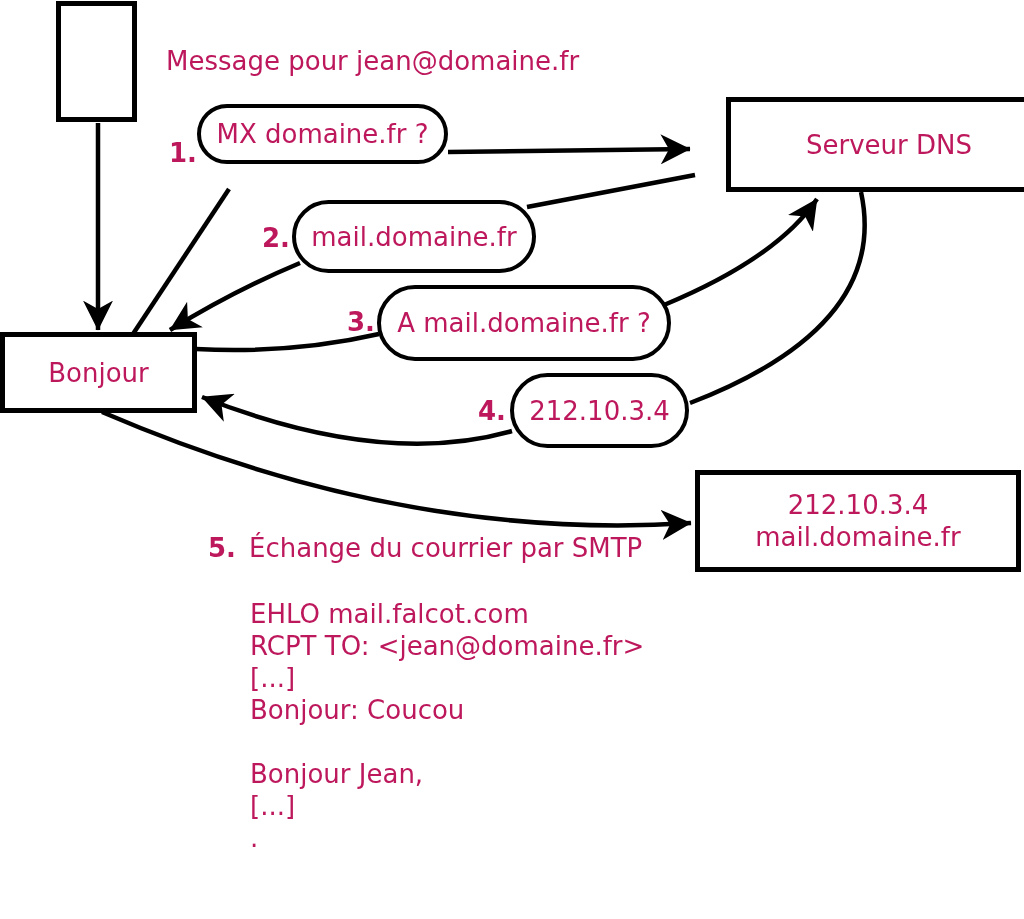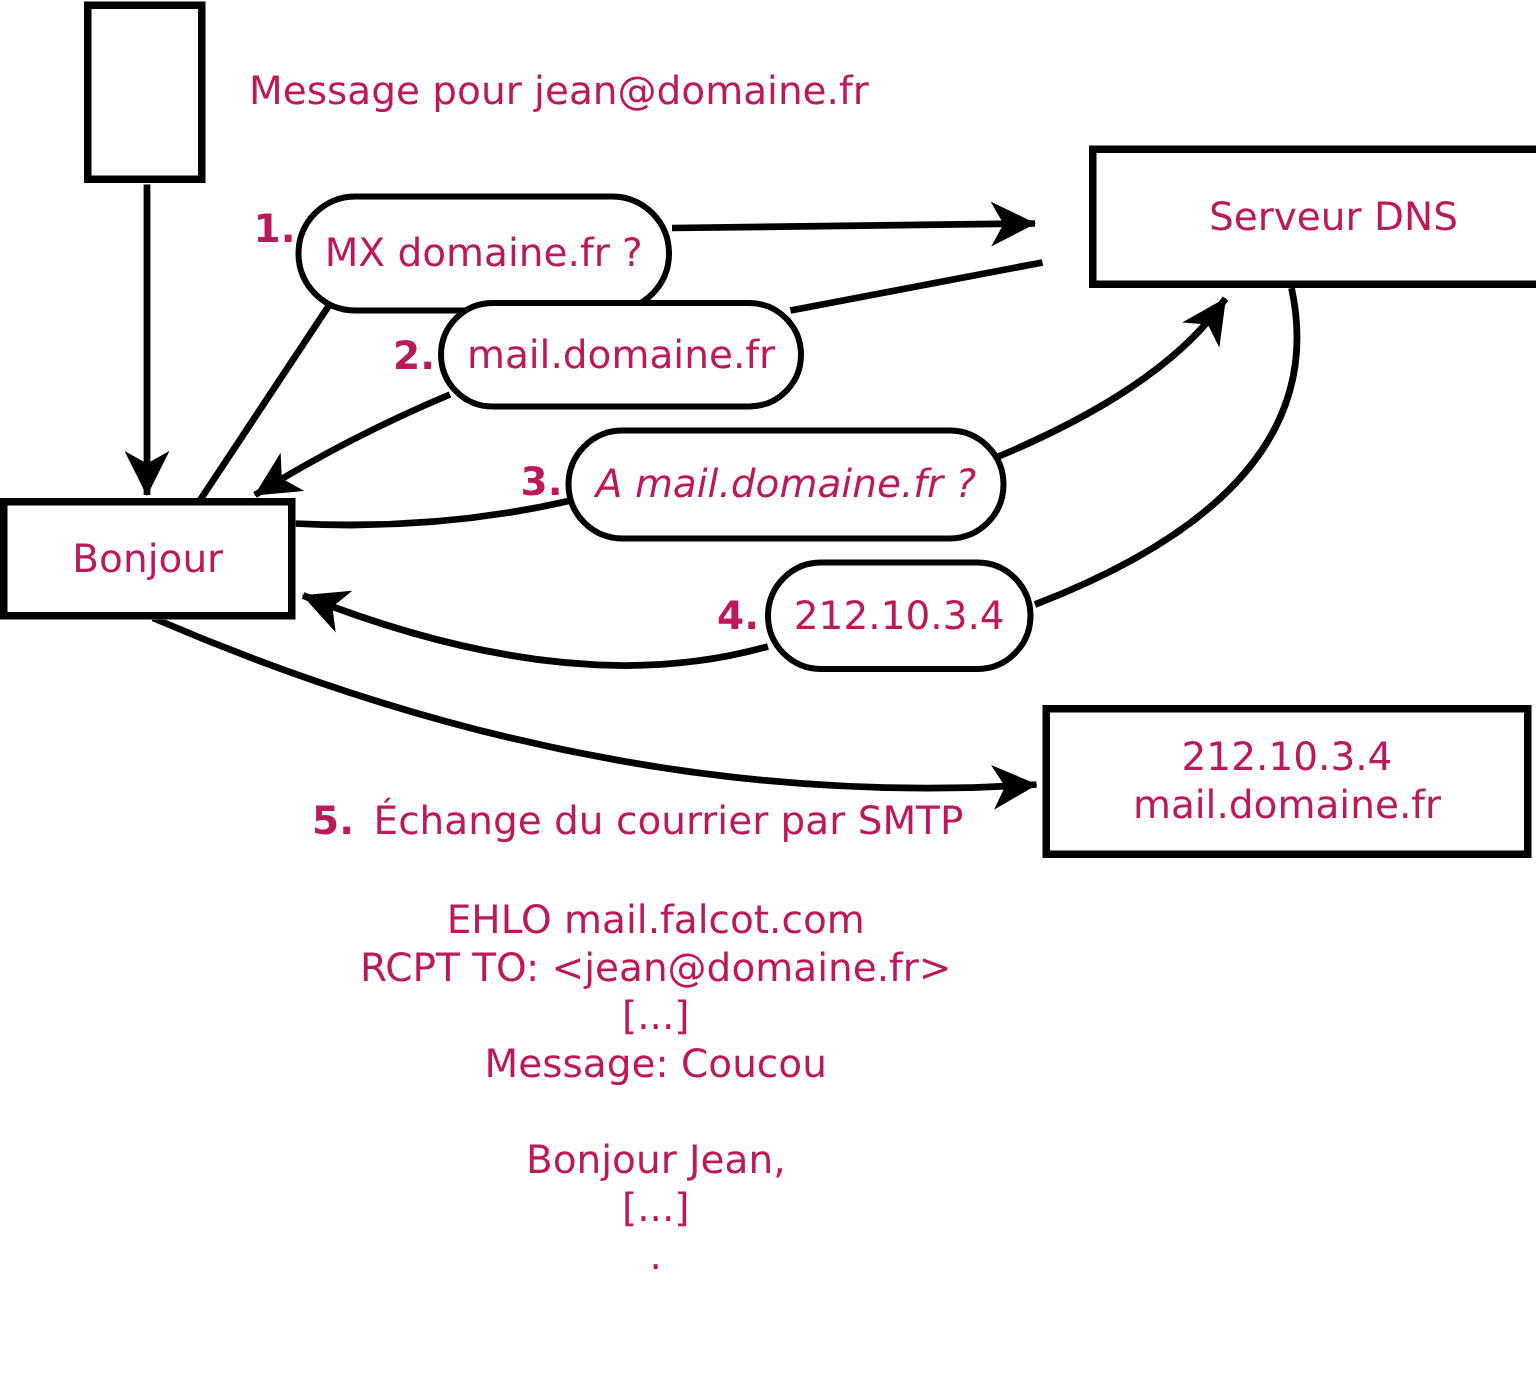--- a/index.html
+++ b/index.html
@@ -17,21 +17,21 @@
   .pill{
     position:absolute;box-sizing:border-box;background:#ffffff;
     border:4px solid #000;border-radius:42px;display:flex;align-items:center;justify-content:center;
     font-size:26px;z-index:3;white-space:nowrap;
   }
   .num{
     position:absolute;font-weight:bold;font-size:26px;line-height:28px;z-index:4;white-space:nowrap;
   }
   .freetext{position:absolute;font-size:26px;line-height:30px;z-index:4;white-space:pre;}
   .twoline{display:flex;flex-direction:column;justify-content:center;line-height:32px;}
-  .smtp-block{position:absolute;left:240px;top:598px;z-index:4;text-align:center;}
+  .smtp-block{position:absolute;left:250px;top:598px;z-index:4;}
   .smtp-line{font-size:26px;line-height:32px;height:32px;white-space:pre;}
 </style>
 </head>
 <body>
 
 <div class="canvas">
 
   <svg class="arrows" width="1024" height="919" viewBox="0 0 1024 919" aria-hidden="true">
     <defs>
       <marker id="ah" viewBox="0 0 10 10" refX="9.8" refY="5" markerWidth="30" markerHeight="30" orient="auto" markerUnits="userSpaceOnUse">
@@ -62,44 +62,44 @@
 
   <div class="node" style="left:0px;top:332px;width:197px;height:81px;">
     <span>Bonjour</span>
   </div>
 
   <div class="node twoline" style="left:695px;top:470px;width:326px;height:102px;">
     <span>212.10.3.4</span>
     <span>mail.domaine.fr</span>
   </div>
 
-  <div class="pill" style="left:197px;top:129px;width:251px;height:80px;">
+  <div class="pill" style="left:197px;top:104px;width:251px;height:60px;">
     <span>MX domaine.fr ?</span>
   </div>
   <div class="pill" style="left:292px;top:200px;width:244px;height:73px;">
     <span>mail.domaine.fr</span>
   </div>
-  <div class="pill" style="left:377px;top:285px;width:294px;height:76px;font-style:italic;">
+  <div class="pill" style="left:377px;top:285px;width:294px;height:76px;">
     <span>A mail.domaine.fr ?</span>
   </div>
   <div class="pill" style="left:510px;top:373px;width:179px;height:75px;">
     <span>212.10.3.4</span>
   </div>
 
   <div class="num" style="left:169px;top:139px;">1.</div>
   <div class="num" style="left:262px;top:224px;">2.</div>
   <div class="num" style="left:347px;top:308px;">3.</div>
   <div class="num" style="left:478px;top:397px;">4.</div>
   <div class="num" style="left:208px;top:534px;">5.</div>
   <div class="freetext" style="left:249px;top:533px;">Échange du courrier par SMTP</div>
 
   <div class="smtp-block">
     <div class="smtp-line">EHLO mail.falcot.com</div>
     <div class="smtp-line">RCPT TO: &lt;jean@domaine.fr&gt;</div>
     <div class="smtp-line">[...]</div>
-    <div class="smtp-line">Message: Coucou</div>
+    <div class="smtp-line">Bonjour: Coucou</div>
     <div class="smtp-line"></div>
     <div class="smtp-line">Bonjour Jean,</div>
     <div class="smtp-line">[...]</div>
     <div class="smtp-line">.</div>
   </div>
 
 </div>
 
 </body></html>

